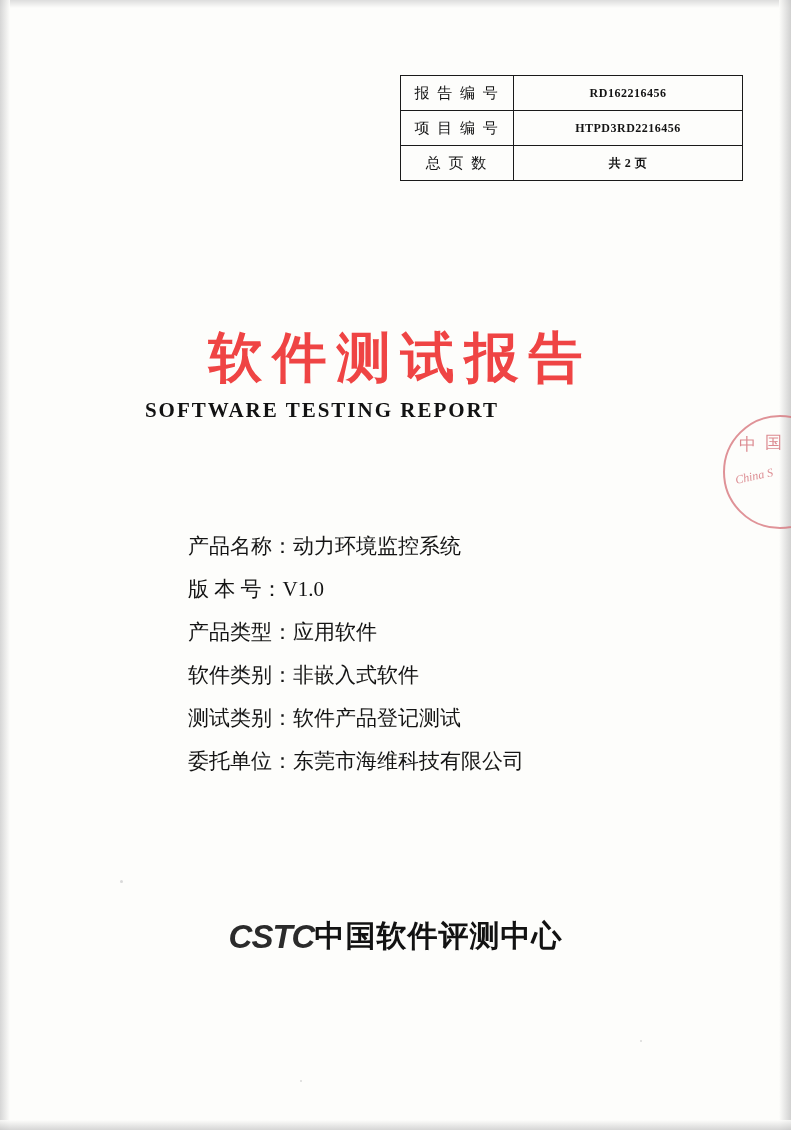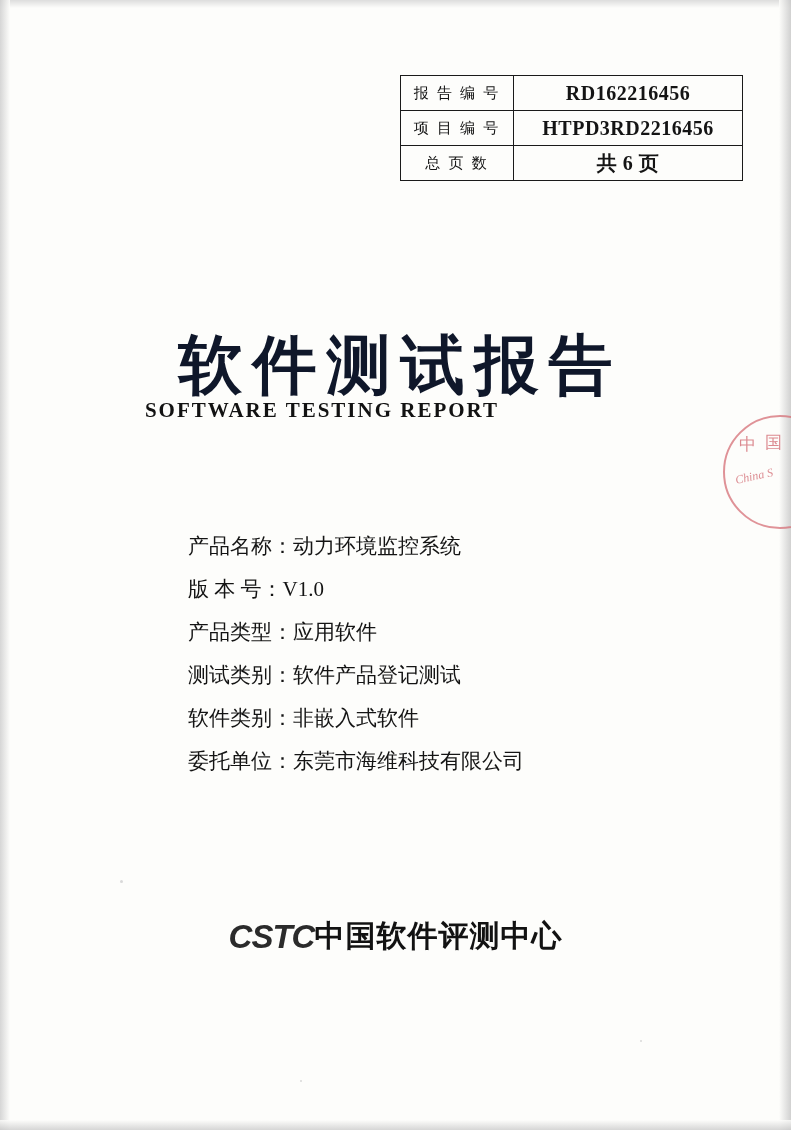--- a/index.html
+++ b/index.html
@@ -65,42 +65,42 @@
   .info-table td {
     border: 1.3px solid #1a1a1a;
     height: 32px;
     text-align: center;
     vertical-align: middle;
     font-size: 15px;
     letter-spacing: 1px;
   }
   .info-table td.label {
     width: 110px;
-    font-family: Liberation Sans, sans-serif;
+    font-family: Liberation Serif, serif;
     letter-spacing: 2px;
   }
   .info-table td.value {
     font-weight: bold;
-    font-size: 20px;
+    font-size: 12px;
     letter-spacing: 0.5px;
   }
 
   
   .title-cn {
     position: absolute;
     left: 0;
     top: 322px;
     width: 791px;
     text-align: center;
     font-family: "Liberation Serif", serif;
-    font-size: 64px;
+    font-size: 54px;
     font-weight: bold;
     letter-spacing: 10px;
     text-indent: 10px;
-    color: #0f172a;
+    color: #ef4444;
   }
   .title-en {
     position: absolute;
     left: 0;
     top: 398px;
     width: 644px;
     text-align: center;
     font-family: "Liberation Serif", serif;
     font-size: 21px;
     font-weight: bold;
@@ -218,21 +218,21 @@
         <tr>
       <td class="label">报 告 编 号</td>
       <td class="value">RD162216456</td>
     </tr>
     <tr>
       <td class="label">项 目 编 号</td>
       <td class="value">HTPD3RD2216456</td>
     </tr>
     <tr>
       <td class="label">总 页 数</td>
-      <td class="value">共 6 页</td>
+      <td class="value">共 2 页</td>
     </tr>
   </tbody>
     </table>
 
   <div class="title-cn">软件测试报告</div>
   <div class="title-en">SOFTWARE   TESTING   REPORT</div>
 
   <div class="seal">
     <span class="s1">中</span>
     <span class="s2">国</span>
@@ -246,26 +246,26 @@
     </div>
     <div class="field-row">
       <span class="field-label">版 本 号：</span>
       <span class="field-value">V1.0</span>
     </div>
     <div class="field-row">
       <span class="field-label">产品类型：</span>
       <span class="field-value">应用软件</span>
     </div>
     <div class="field-row">
+      <span class="field-label">软件类别：</span>
+      <span class="field-value">非嵌入式软件</span>
+    </div>
+    <div class="field-row">
       <span class="field-label">测试类别：</span>
       <span class="field-value">软件产品登记测试</span>
-    </div>
-    <div class="field-row">
-      <span class="field-label">软件类别：</span>
-      <span class="field-value">非嵌入式软件</span>
     </div>
     <div class="field-row">
       <span class="field-label">委托单位：</span>
       <span class="field-value">东莞市海维科技有限公司</span>
     </div>
   </div>
 
   <div class="footer">
     <span class="cstc">CSTC</span><span class="cstc-cn">中国软件评测中心</span>
   </div>

